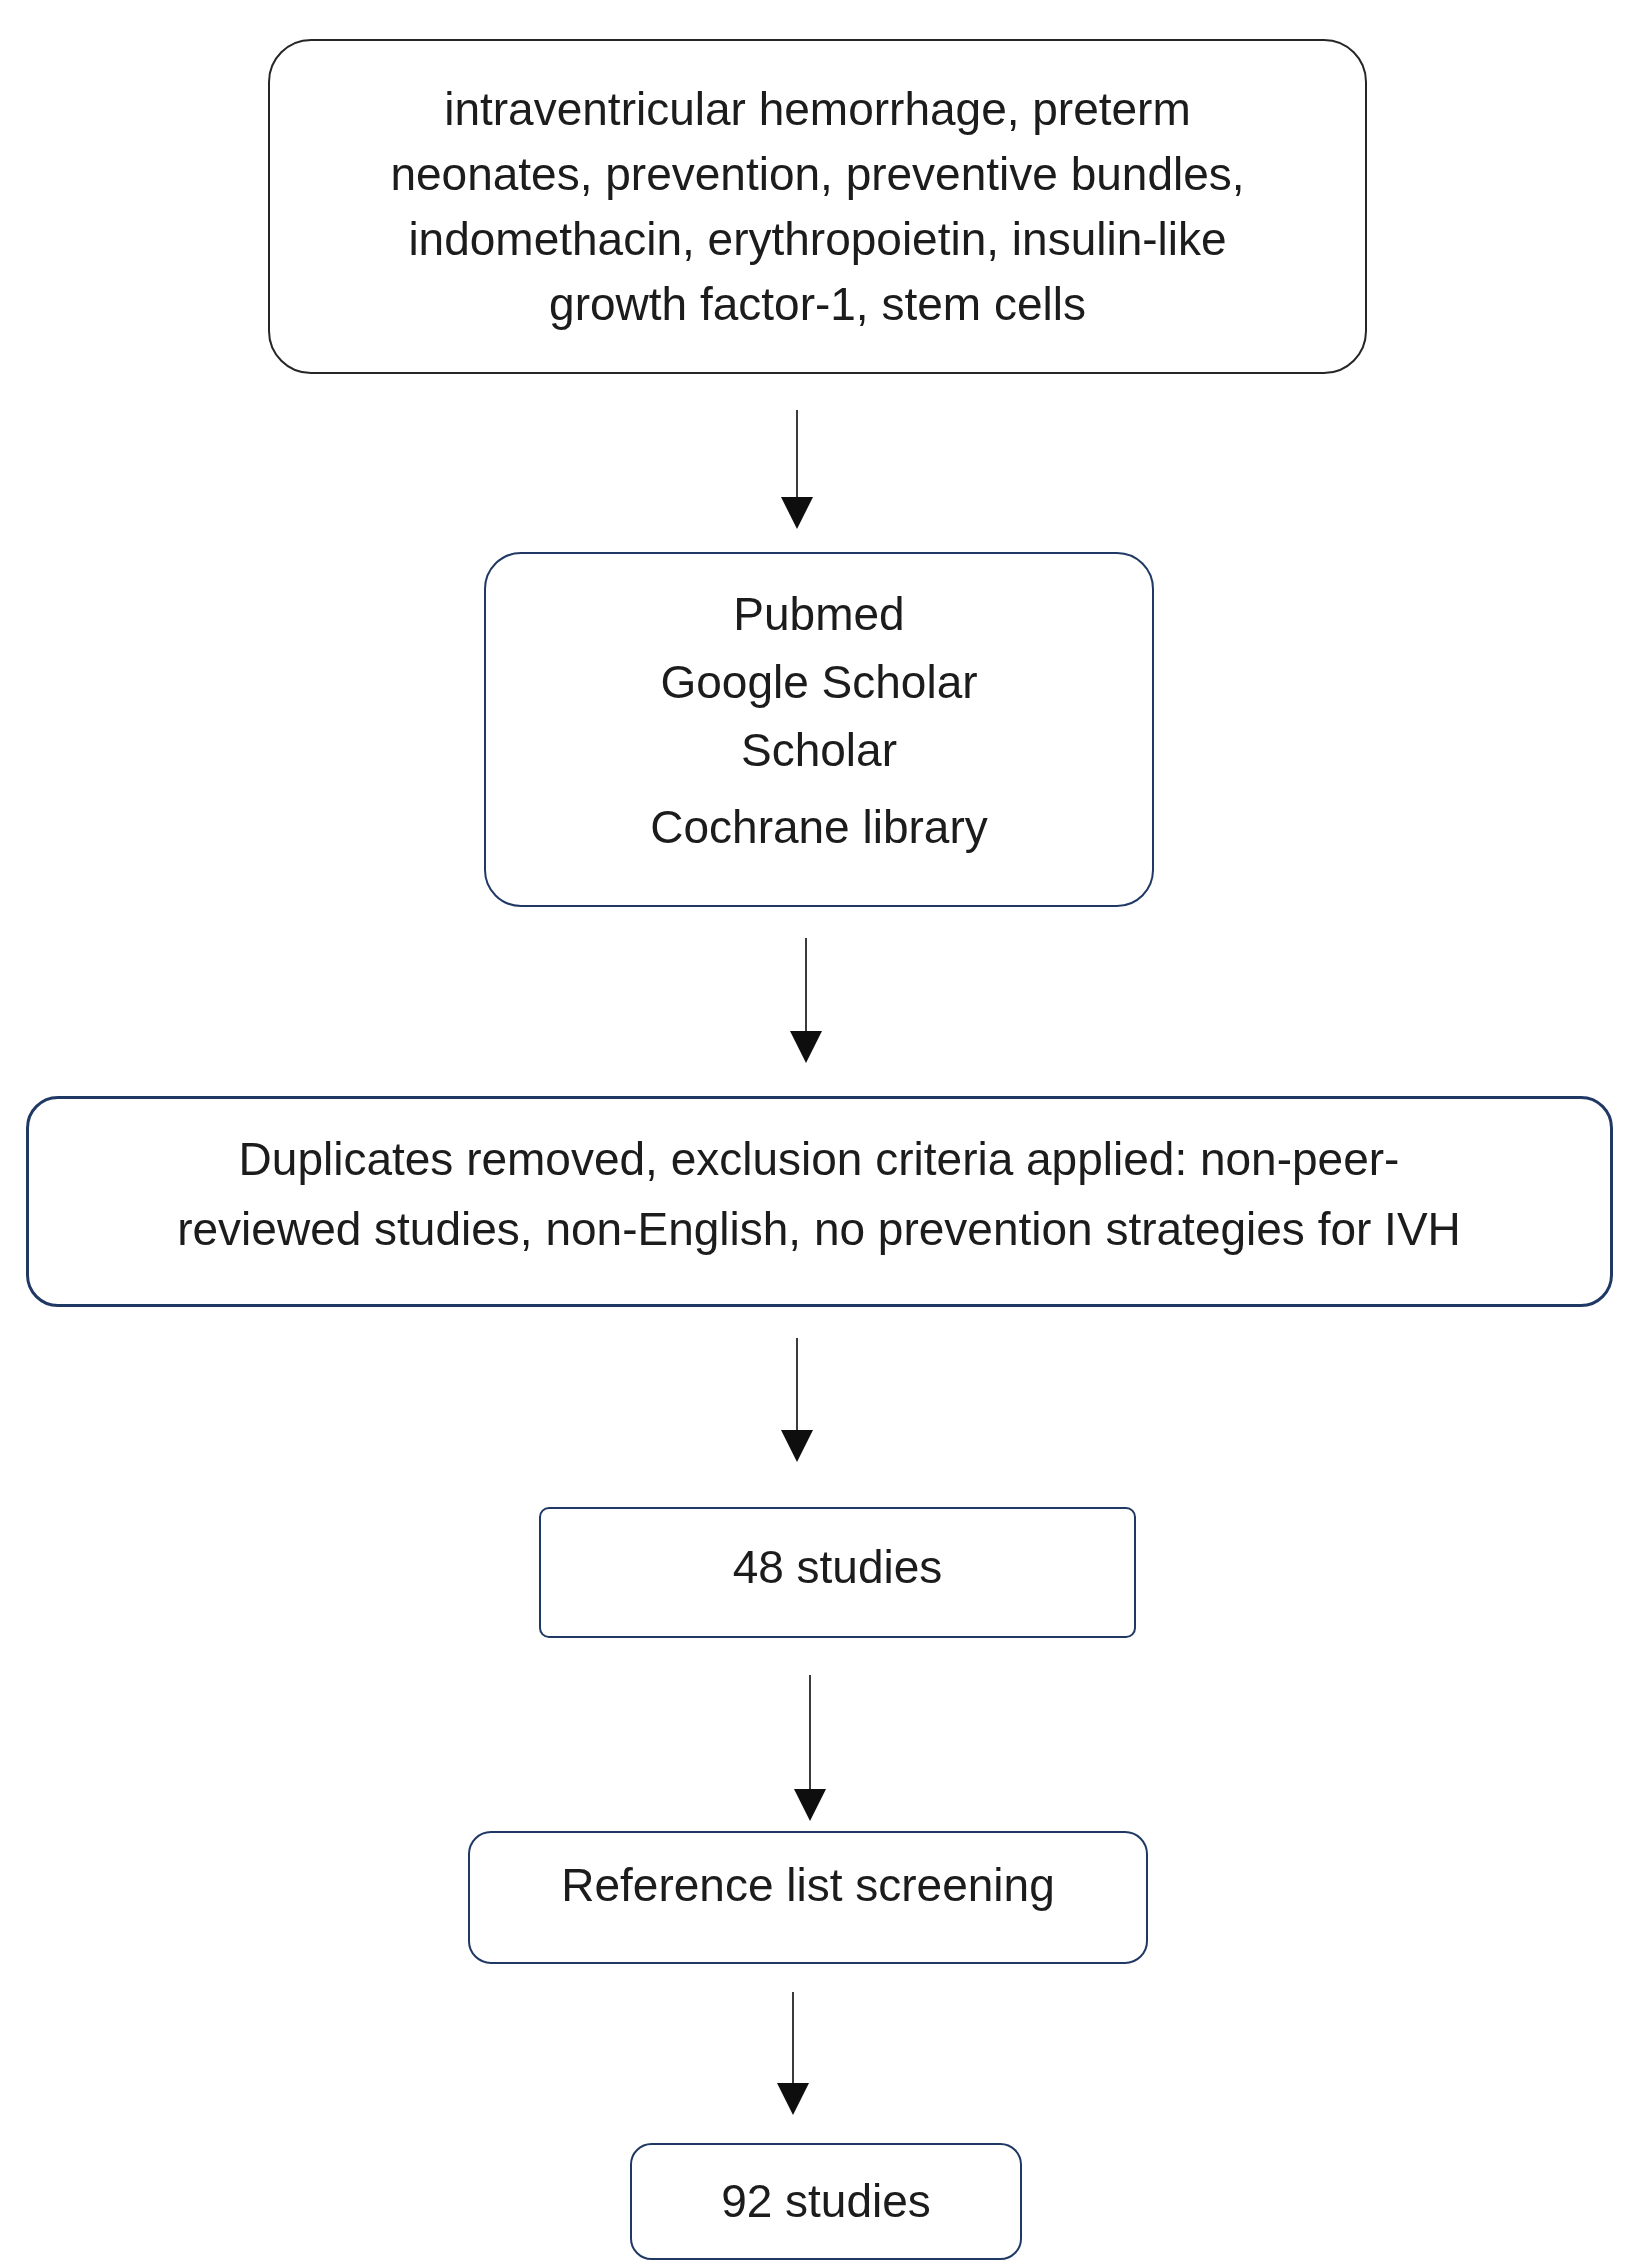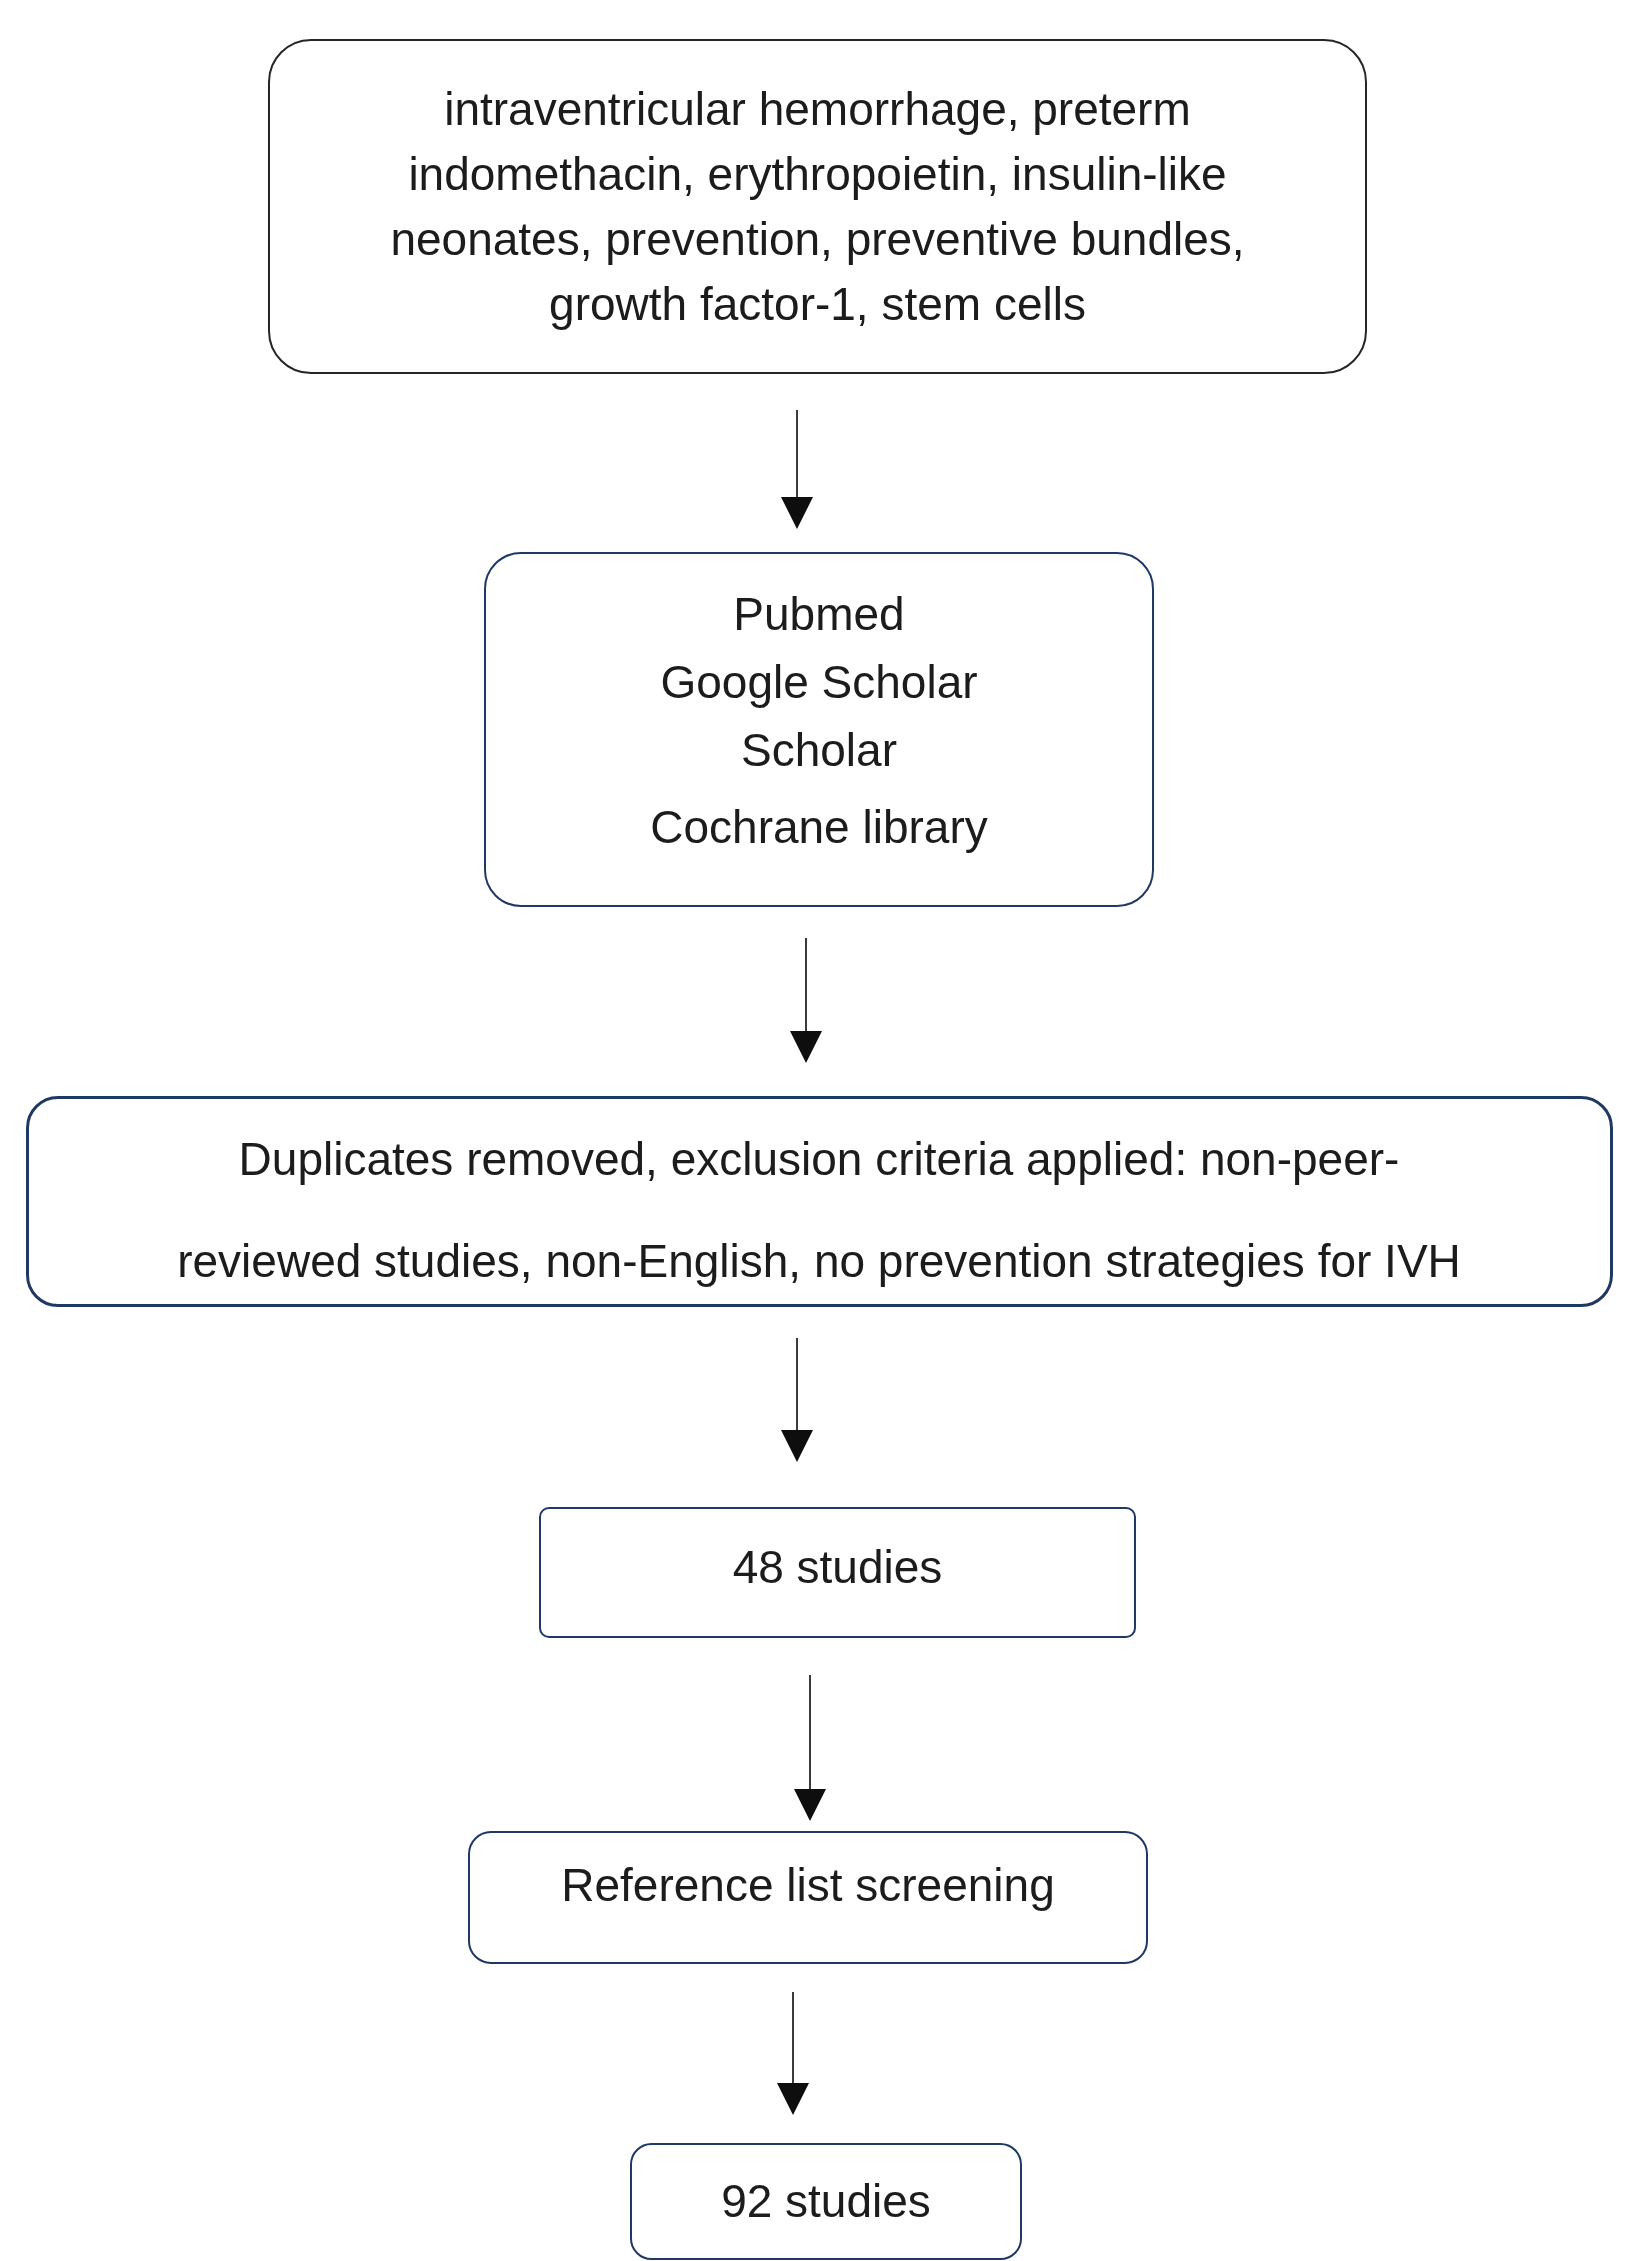--- a/index.html
+++ b/index.html
@@ -42,21 +42,21 @@
     border: 2.3px solid #1f3864; border-radius: 37px;
     font-size: 46px; line-height: 68px;
     justify-content: flex-start; padding-top: 26px;
   }
   #box-databases .line-last { margin-top: 9.3px; }
   
   #box-exclusion {
     left: 25.5px; top: 1076px; width: 1587px; height: 211px;
     border: 3.1px solid #1f3864; border-radius: 32px;
     font-size: 46px; line-height: 70px;
-    justify-content: flex-start; padding-top: 25px; gap: 32px;
+    justify-content: flex-start; padding-top: 25px;
   }
   
   #box-studies-48 {
     left: 539px; top: 1487px; width: 597px; height: 131px;
     border: 2.3px solid #1f3864; border-radius: 10px;
     font-size: 46px; line-height: 49px;
     justify-content: center; padding-bottom: 10.8px;
   }
   
   #box-reference {
@@ -97,22 +97,22 @@
   #arrow-4 { left: 793px; top: 1655px; } #arrow-4 .shaft { height: 114px; }
   #arrow-5 { left: 776px; top: 1972px; } #arrow-5 .shaft { height: 91px; }
 </style>
 </head>
 <body>
 
 <div id="canvas">
 
   <div class="box" id="box-keywords">
     <span class="line">intraventricular hemorrhage, preterm</span>
+    <span class="line">neonates, prevention, preventive bundles,</span>
     <span class="line">indomethacin, erythropoietin, insulin-like</span>
-    <span class="line">neonates, prevention, preventive bundles,</span>
     <span class="line">growth factor-1, stem cells</span>
   </div>
 
   <div class="arrow" id="arrow-1">
     <div class="shaft"></div>
     <div class="head"></div>
   </div>
 
   <div class="box" id="box-databases">
     <span class="line">Pubmed</span>

